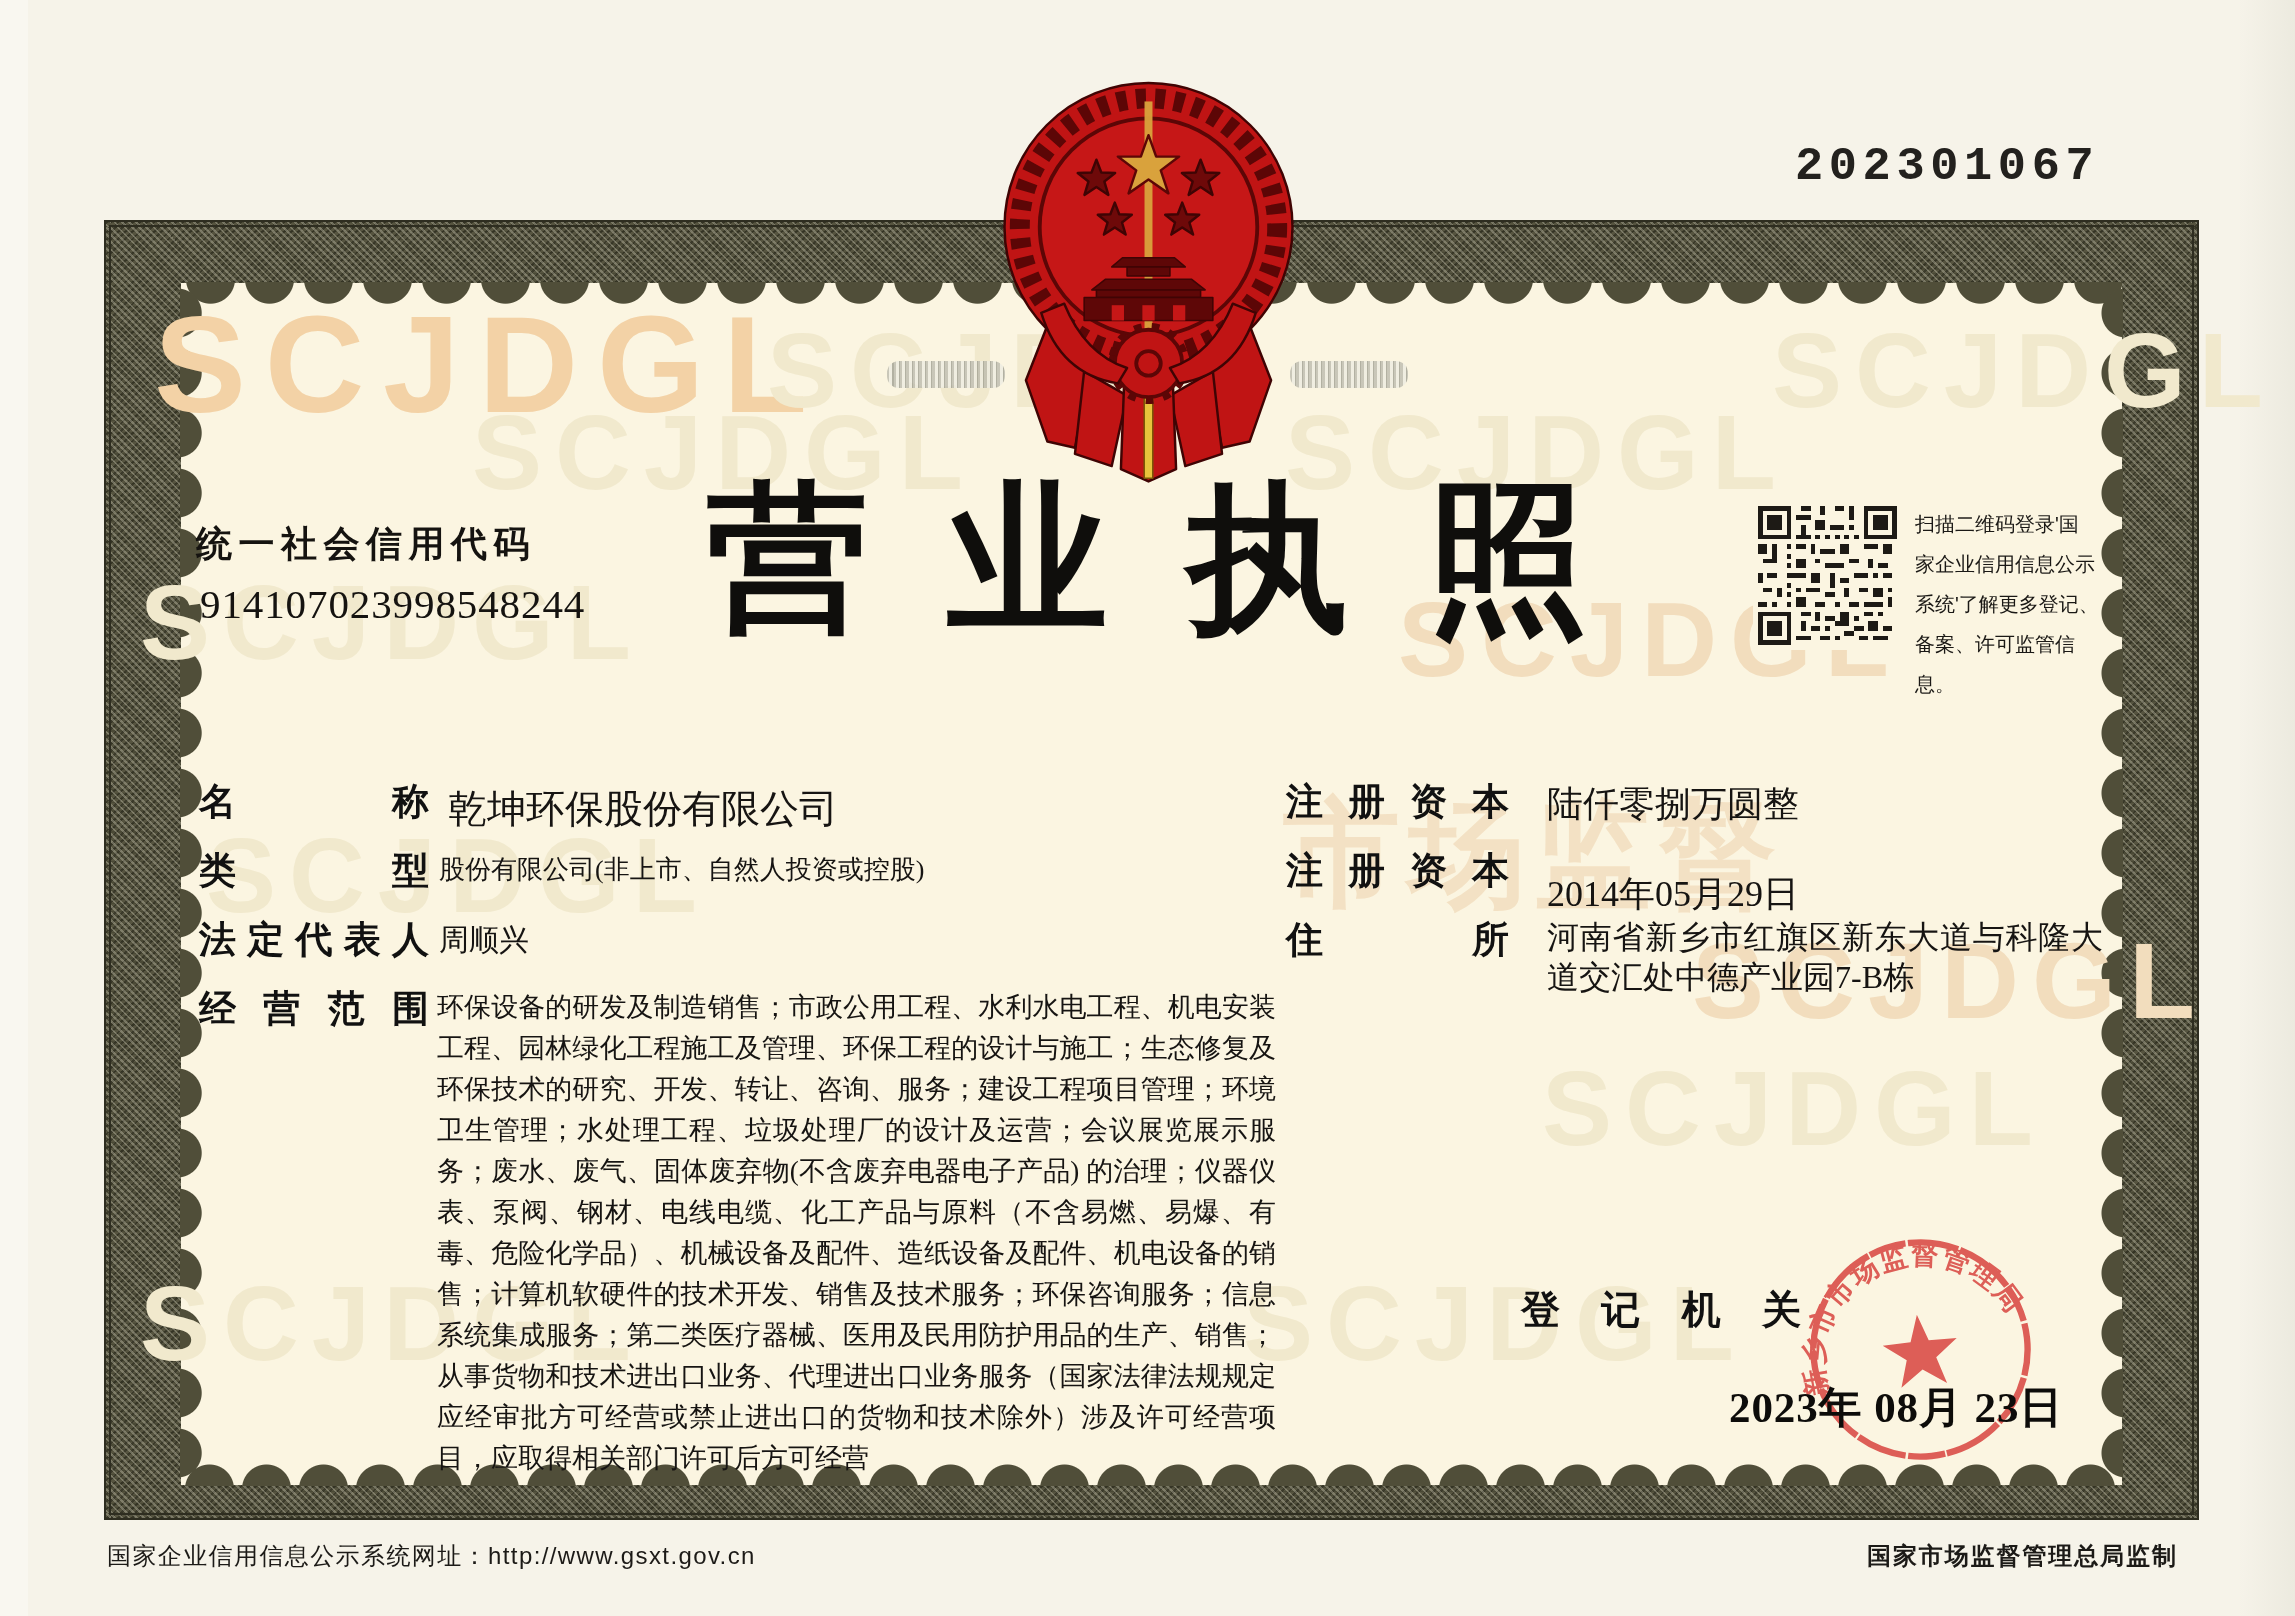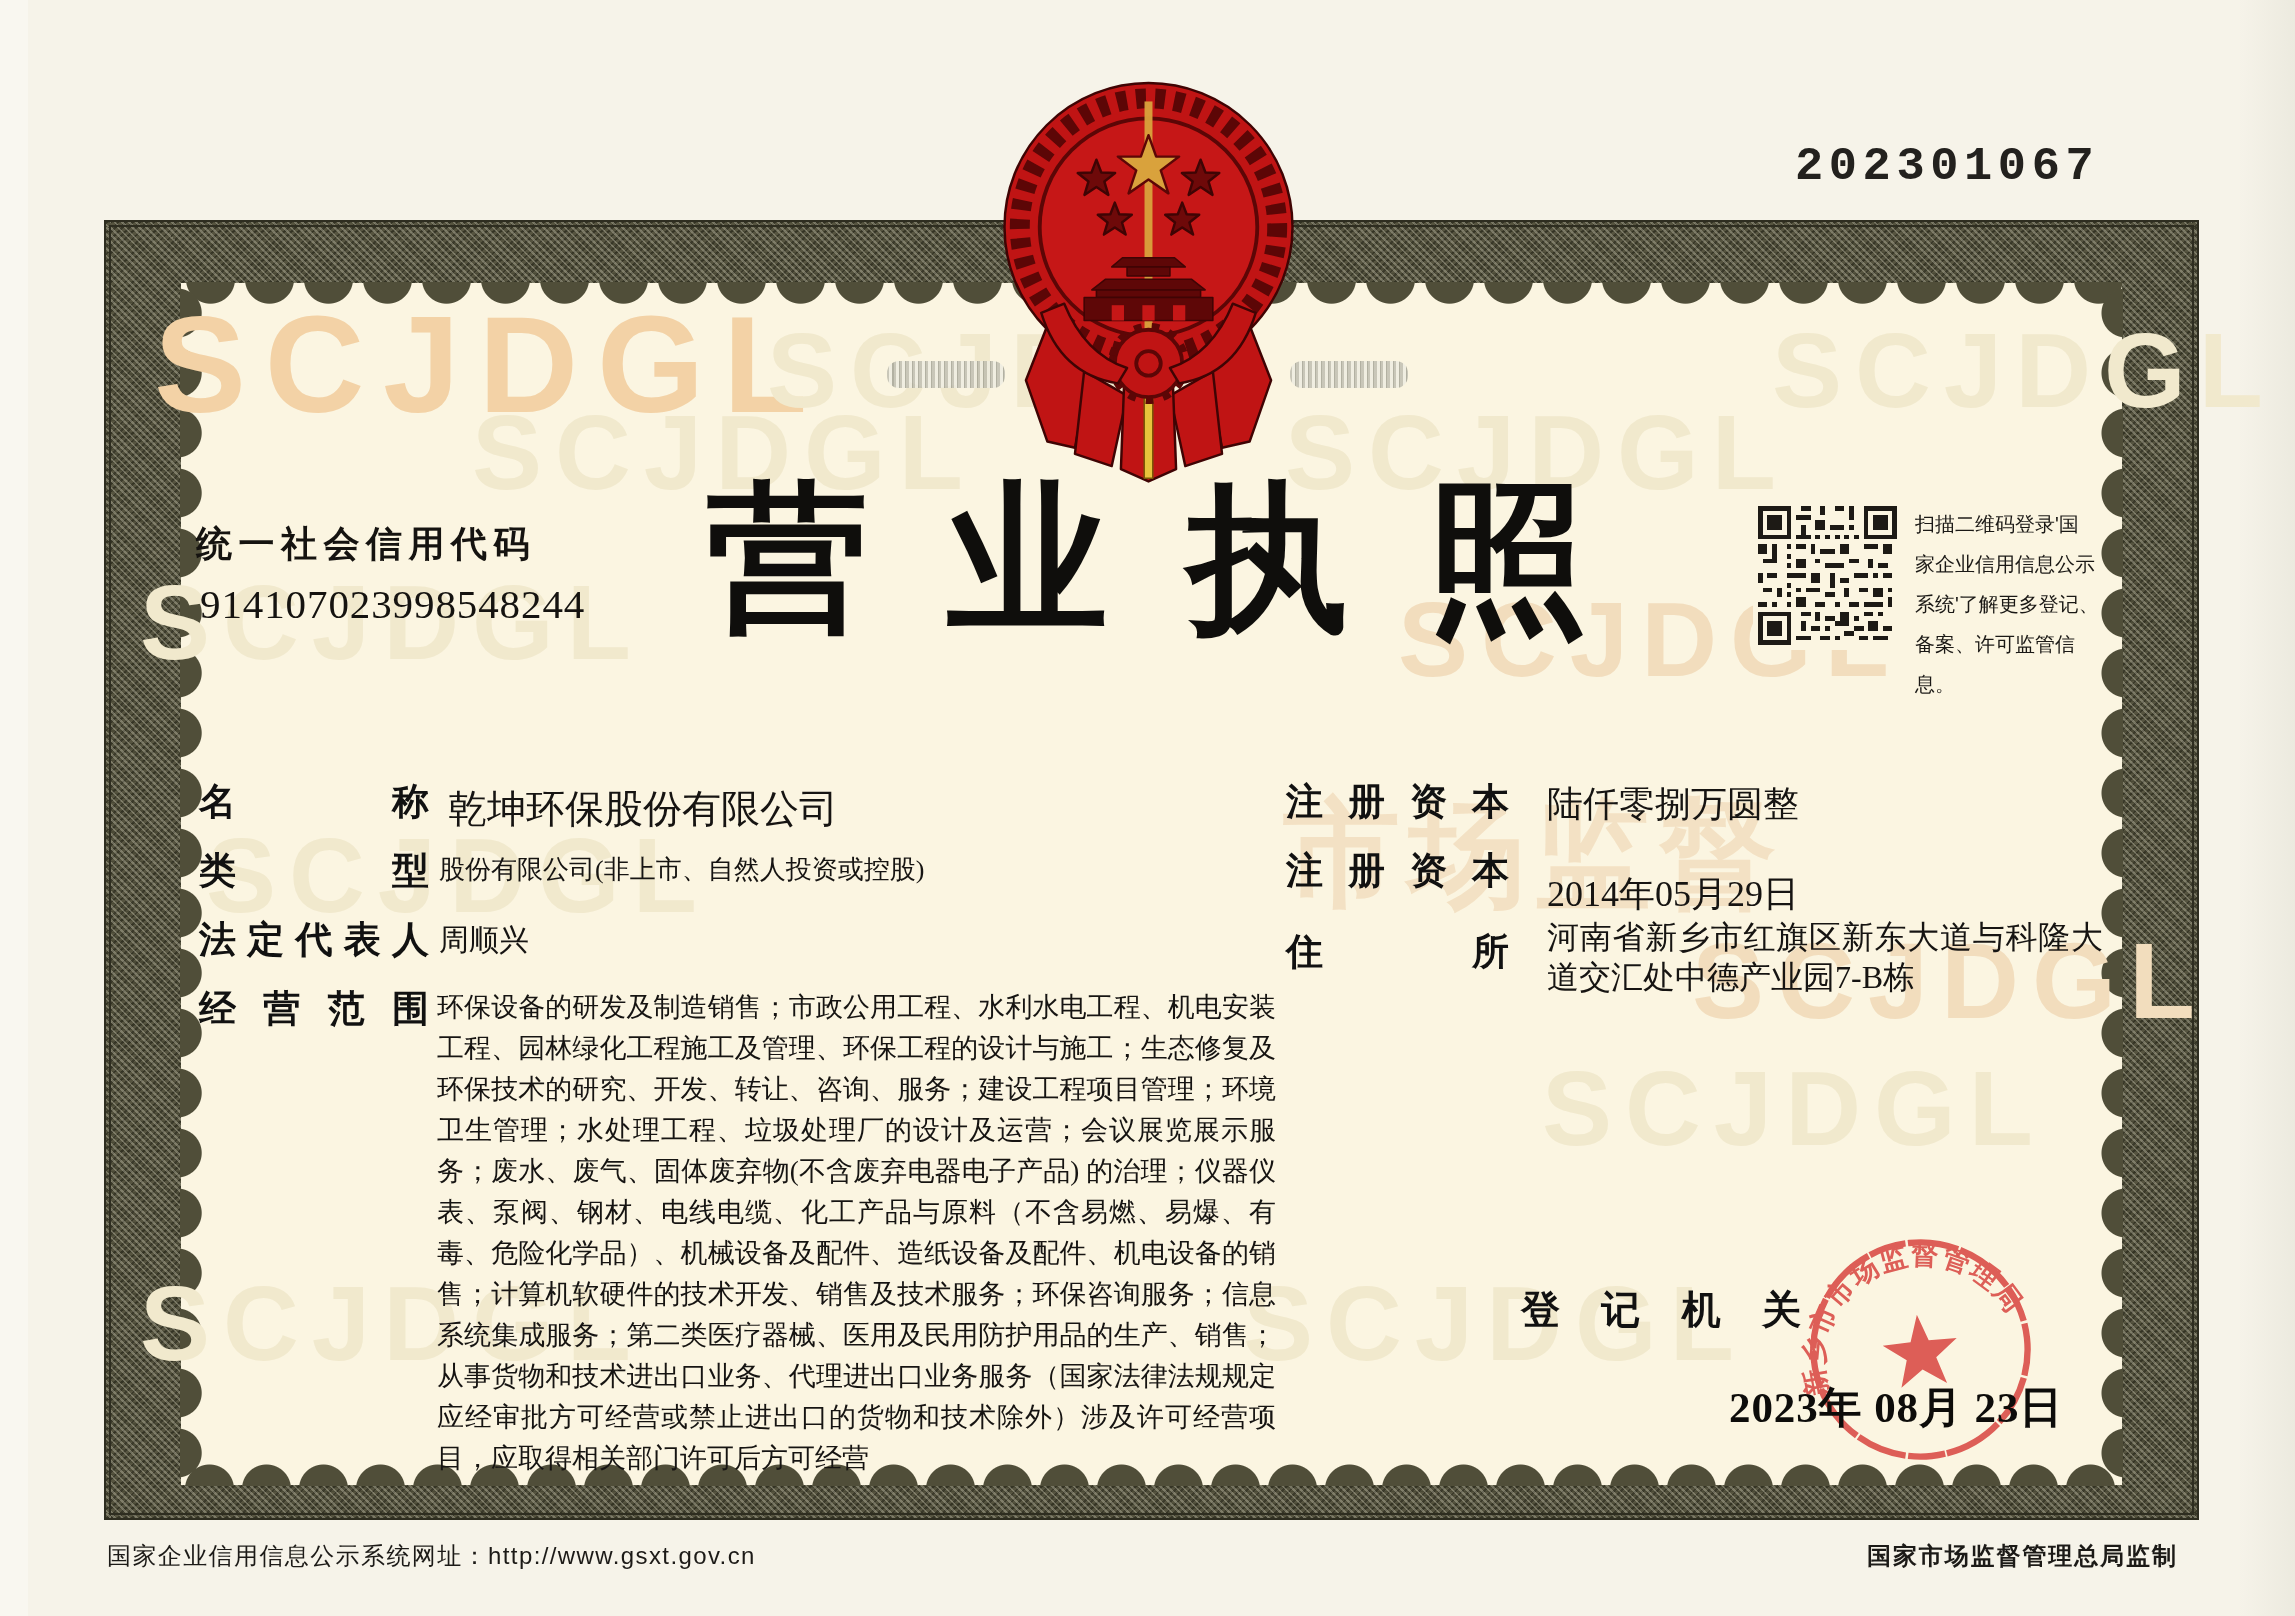--- a/index.html
+++ b/index.html
@@ -258,21 +258,21 @@
 
   <div class="abs lbl" style="left:199px;top:984px;width:230px;font-size:37px;">经营范围</div>
   <div class="abs val scope" style="left:437px;top:987px;">环保设备的研发及制造销售；市政公用工程、水利水电工程、机电安装工程、园林绿化工程施工及管理、环保工程的设计与施工；生态修复及环保技术的研究、开发、转让、咨询、服务；建设工程项目管理；环境卫生管理；水处理工程、垃圾处理厂的设计及运营；会议展览展示服务；废水、废气、固体废弃物(不含废弃电器电子产品) 的治理；仪器仪表、泵阀、钢材、电线电缆、化工产品与原料（不含易燃、易爆、有毒、危险化学品）、机械设备及配件、造纸设备及配件、机电设备的销售；计算机软硬件的技术开发、销售及技术服务；环保咨询服务；信息系统集成服务；第二类医疗器械、医用及民用防护用品的生产、销售；从事货物和技术进出口业务、代理进出口业务服务（国家法律法规规定应经审批方可经营或禁止进出口的货物和技术除外）涉及许可经营项目，应取得相关部门许可后方可经营</div>
 
   <div class="abs lbl" style="left:1286px;top:777px;width:223px;font-size:37px;">注册资本</div>
   <div class="abs val" style="left:1547px;top:780px;font-size:36px;">陆仟零捌万圆整</div>
 
   <div class="abs lbl" style="left:1286px;top:846px;width:223px;font-size:37px;">注册资本</div>
   <div class="abs val" style="left:1547px;top:850px;font-size:36px;margin-top:20px;">2014年05月29日</div>
 
-  <div class="abs lbl" style="left:1286px;top:915px;width:223px;font-size:37px;margin-top:12px;">住所</div>
+  <div class="abs lbl" style="left:1286px;top:915px;width:223px;font-size:37px;">住所</div>
   <div class="abs val" style="left:1547px;top:917px;width:556px;font-size:32px;line-height:40px;text-align:justify;">河南省新乡市红旗区新东大道与科隆大道交汇处中德产业园7-B栋</div>
 
   <div class="abs lbl" style="left:1521px;top:1283px;width:280px;font-size:39px;z-index:5;">登记机关</div>
 
   <svg class="seal" style="left:1793px;top:1222px;" width="255" height="255" viewBox="0 0 600 600">
     <defs>
       <path id="sealarc" d="M 78,398 A 232,232 0 1 1 522,398" fill="none"></path>
     </defs>
     <circle cx="300" cy="300" r="252" fill="none" stroke="#da4a44" stroke-width="15" stroke-dasharray="88 6 120 5 140 4"></circle>
     <path d="M300 218 l21.5 62.5 66 1.4 -52.6 40 19.1 63.2 -54 -38 -54 38 19.1 -63.2 -52.6 -40 66 -1.4 Z" fill="#da4a44"></path>

